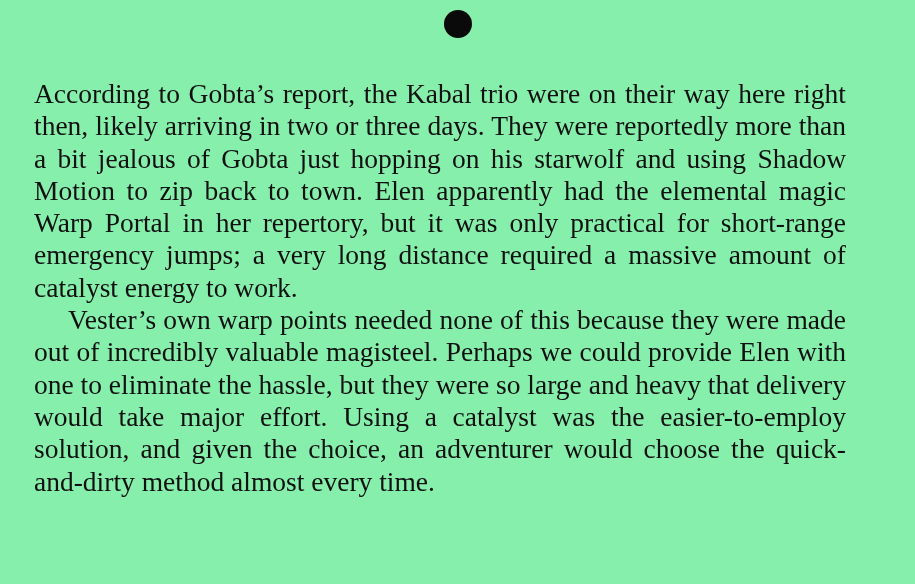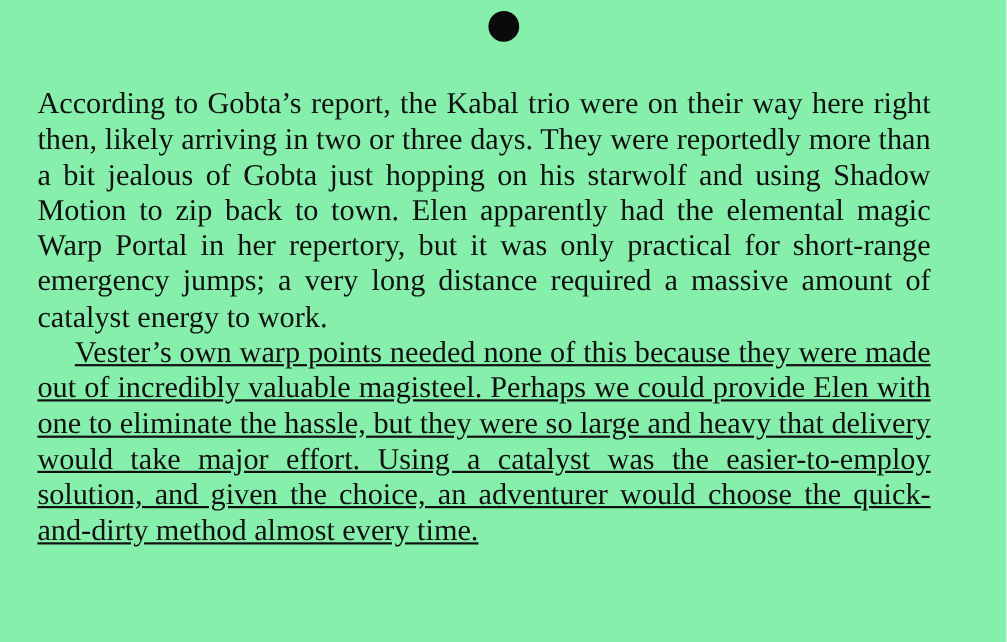--- a/index.html
+++ b/index.html
@@ -48,21 +48,20 @@
   }
   .para.first {
     text-indent: 0;
   }
   
   .para.first {
     text-align-last: left;
   }
   .para.second {
     text-align-last: left;
-    text-decoration: underline;
   }
 </style>
 </head>
 <body>
 
 <div class="page">
 
   <div class="ornament-wrap">
     <svg class="ornament" viewBox="0 0 32 32">
       <circle cx="16" cy="16" r="14" fill="#0a0a0a"></circle>

